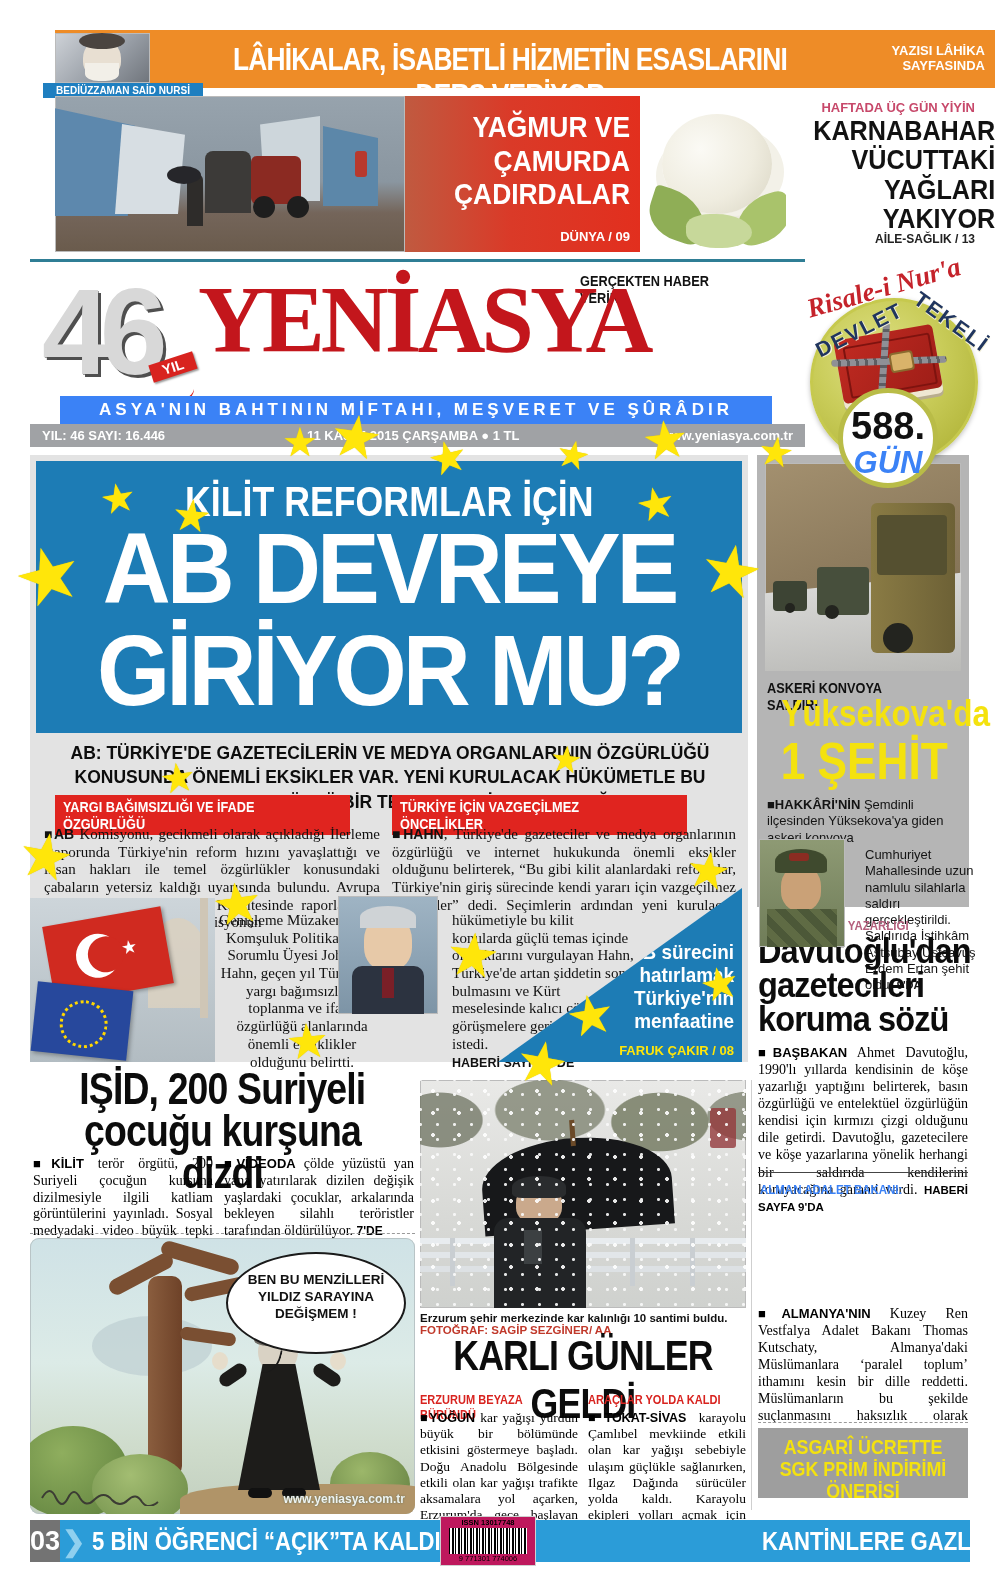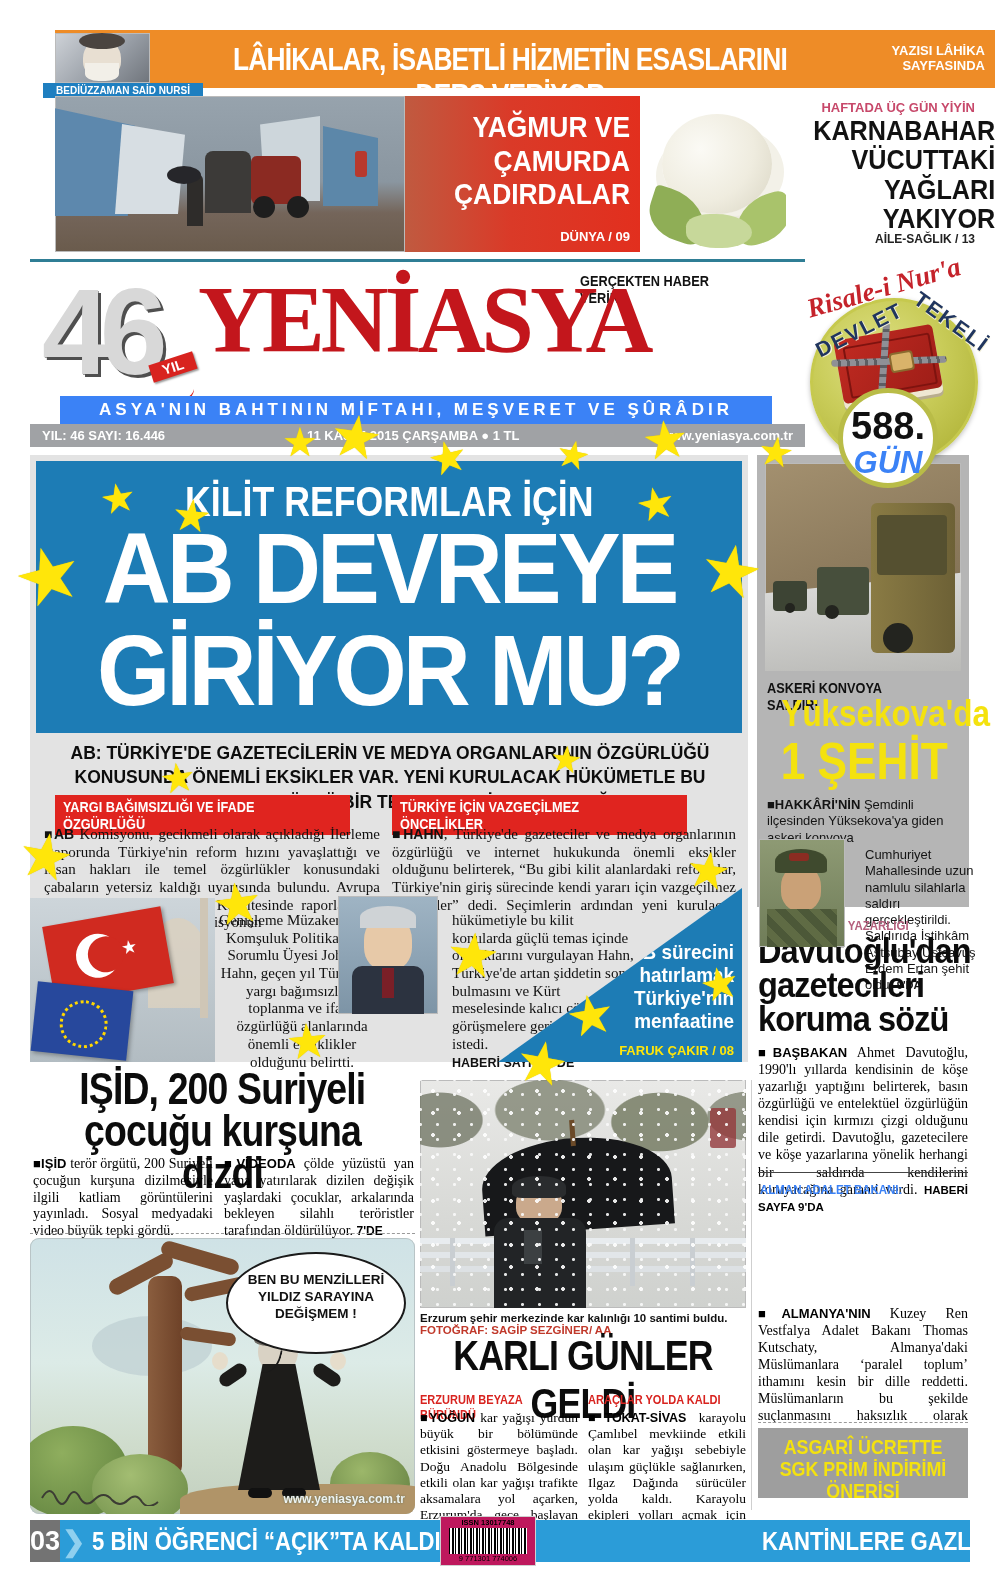--- a/index.html
+++ b/index.html
@@ -192,21 +192,21 @@
   <span class="star abs" style="left:686px;top:846px;font-size:50px;transform:rotate(8deg);">★</span>
   <span class="star abs" style="left:286px;top:1018px;font-size:48px;transform:rotate(-5deg);">★</span>
   <span class="star abs" style="left:516px;top:1034px;font-size:58px;transform:rotate(10deg);">★</span>
   <span class="star abs" style="left:700px;top:962px;font-size:44px;transform:rotate(-12deg);">★</span>
 
   <div class="abs b center" style="left:30px;top:1068px;width:385px;font-size:44px;line-height:.96;color:#0c0c0c;letter-spacing:-1px;">
     <span class="cond">IŞİD, 200 Suriyeli</span><br>
     <span class="cond">çocuğu kurşuna dizdi</span>
   </div>
   <p class="abs just" style="left:33px;top:1156px;width:180px;margin:0;font-family:'Liberation Serif',serif;font-size:14px;line-height:1.2;">
-    <span class="lead" style="font-size:13px;">■IŞİD</span><span> terör örgütü, 200 Suriyeli çocuğun kurşuna dizilmesiyle ilgili katliam görüntülerini yayınladı. Sosyal medyadaki video büyük tepki gördü.</span>
+    <span class="lead" style="font-size:13px;">■KİLİT</span><span> terör örgütü, 200 Suriyeli çocuğun kurşuna dizilmesiyle ilgili katliam görüntülerini yayınladı. Sosyal medyadaki video büyük tepki gördü.</span>
   </p>
   <p class="abs just" style="left:224px;top:1156px;width:190px;margin:0;font-family:'Liberation Serif',serif;font-size:14px;line-height:1.2;">
     <span class="lead" style="font-size:13px;">■VİDEODA</span><span> çölde yüzüstü yan yana yatırılarak dizilen değişik yaşlardaki çocuklar, arkalarında bekleyen silahlı teröristler tarafından öldürülüyor.</span>
     <span class="lead pgref" style="font-size:12px;">7'DE</span>
   </p>
 
   <div class="abs dotline" style="left:30px;top:1233px;width:385px;"></div>
   <div class="abs" style="left:30px;top:1238px;width:385px;height:276px;overflow:hidden;
               background:linear-gradient(180deg,#cfe2e6 0%,#dcebe7 45%,#cfdccc 75%,#c2cfbe 100%);box-shadow:0 0 0 1px #b9c4c6 inset;border-radius:9px;">
     <div class="abs" style="left:62px;top:78px;width:120px;height:60px;border-radius:50%;background:#b9c9cf;opacity:.6;"></div>

